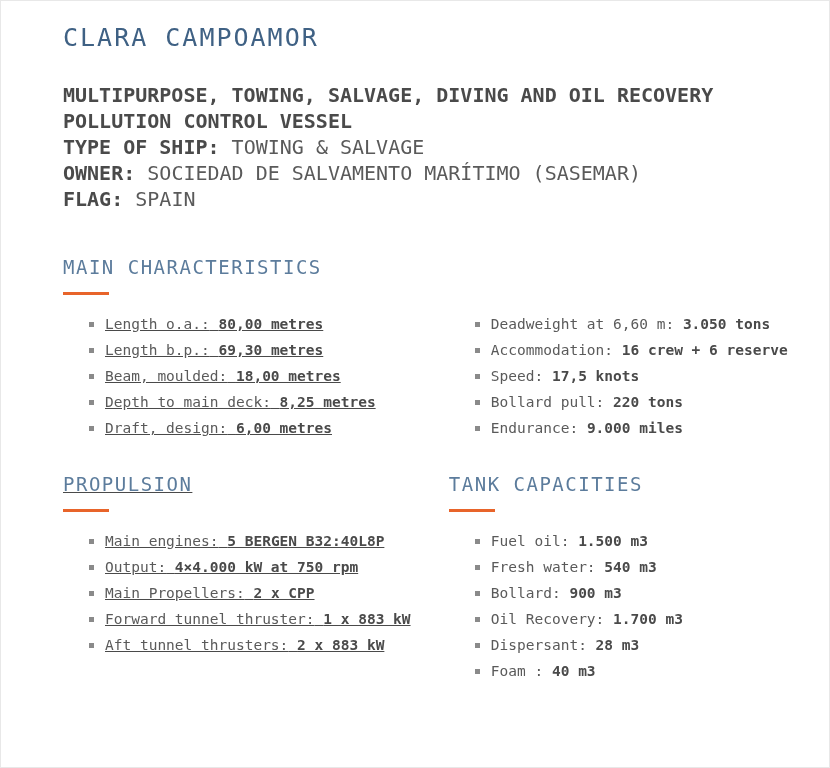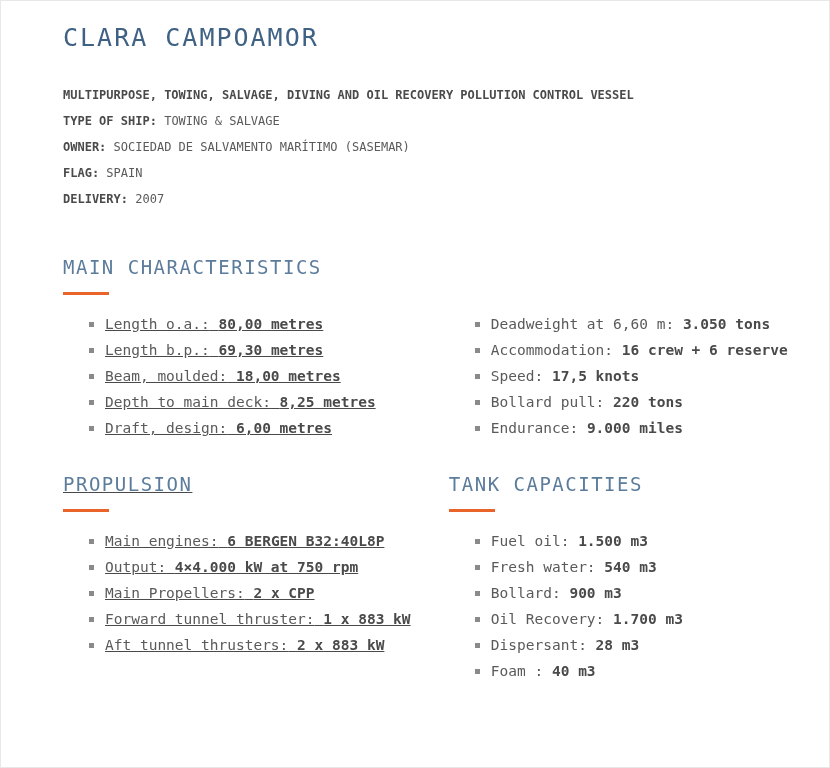--- a/index.html
+++ b/index.html
@@ -24,21 +24,21 @@
   }
   .doc-title {
     font-family: "DejaVu Sans Mono", monospace;
     font-size: 25px;
     letter-spacing: 2px;
     color: #3f6184;
     font-weight: normal;
     margin: 8px 0 30px 0;
   }
   .summary {
-    font-size: 12px;
+    font-size: 20px;
     line-height: 26px;
     color: #5a5a5a;
     margin-bottom: 34px;
   }
   .summary .strong {
     font-weight: bold;
     color: #4a4a4a;
   }
   .summary-line {
     white-space: normal;
@@ -127,24 +127,20 @@
       <span>TOWING &amp; SALVAGE</span>
     </div>
     <div class="summary-line">
       <span class="strong">OWNER:</span>
       <span>SOCIEDAD DE SALVAMENTO MARÍTIMO (SASEMAR)</span>
     </div>
     <div class="summary-line">
       <span class="strong">FLAG:</span>
       <span>SPAIN</span>
     </div>
-    <div class="summary-line">
-      <span class="strong">DELIVERY:</span>
-      <span>2007</span>
-    </div>
   </div>
 
   <div class="block-main">
     <div class="section-title">MAIN CHARACTERISTICS</div>
     <div class="rule"></div>
     <div class="cols">
       <div class="col-left">
         <ul class="specs">
           <li>
             <span>Length o.a.:</span>
@@ -195,21 +191,21 @@
     </div>
   </div>
 
   <div class="lower">
     <div class="col-left">
       <div class="section-title">PROPULSION</div>
       <div class="rule"></div>
       <ul class="specs">
         <li>
           <span>Main engines:</span>
-          <span class="val">6 BERGEN B32:40L8P</span>
+          <span class="val">5 BERGEN B32:40L8P</span>
         </li>
         <li>
           <span>Output:</span>
           <span class="val">4×4.000 kW at 750 rpm</span>
         </li>
         <li>
           <span>Main Propellers:</span>
           <span class="val">2 x CPP</span>
         </li>
         <li>

